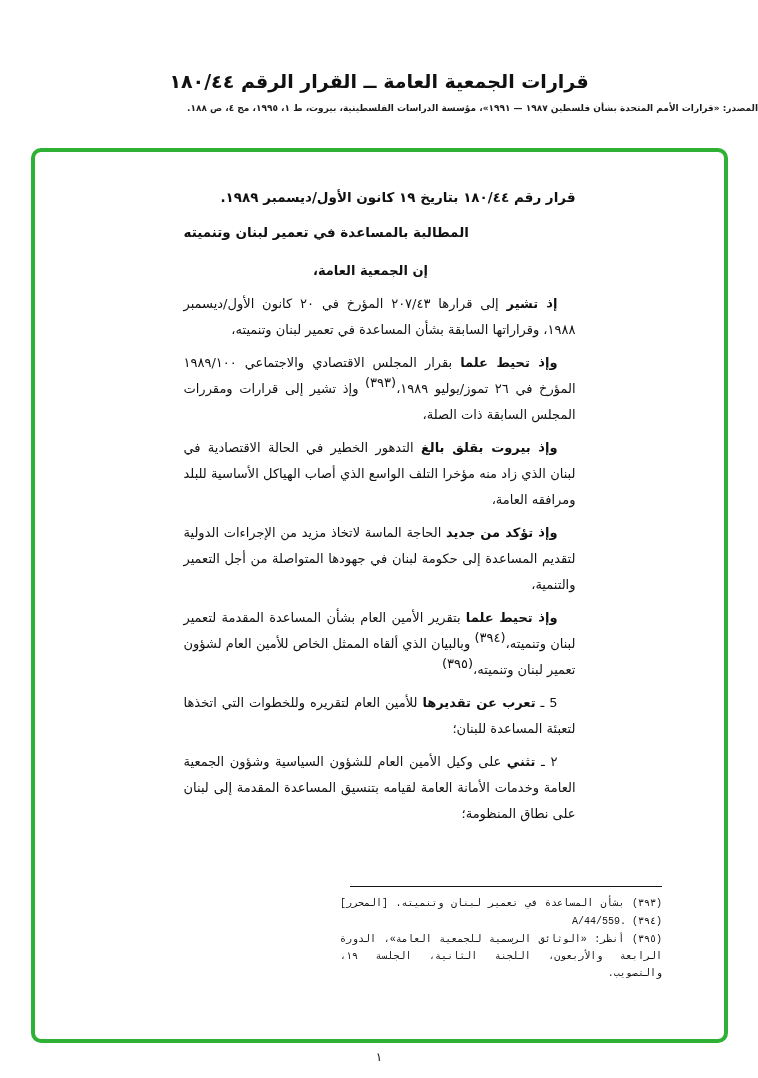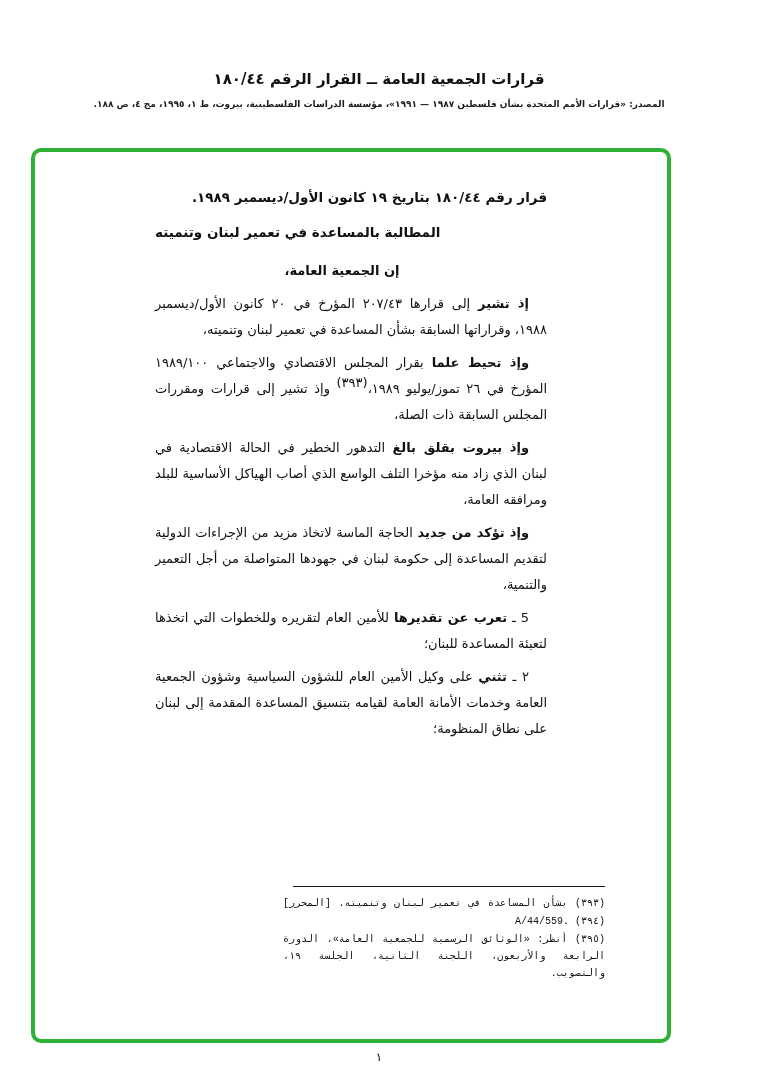--- a/index.html
+++ b/index.html
@@ -12,38 +12,37 @@
     color: #111111;
     overflow: hidden;
   }
   .page { width: 758px; height: 1078px; position: relative; }
 
   
   .header-title {
     padding-top: 70px;
     text-align: center;
     font-weight: bold;
-    font-size: 15px;
+    font-size: 19px;
     direction: rtl;
   }
   .header-source {
     margin-top: 11px;
-    text-align: center;
     font-weight: bold;
     font-size: 9px;
     direction: rtl;
     color: #1c1c1c;
   }
 
   
   .doc-box {
     position: absolute;
     left: 31px;
     top: 148px;
-    width: 640px;
+    width: 697px;
     height: 895px;
     border: 4px solid #2eb135;
     border-radius: 10px;
     background: #ffffff;
     display: flex;
     flex-direction: column;
   }
 
   .doc-content {
     width: 392px;
@@ -139,20 +138,21 @@
       <p class="doc-opening">إن الجمعية العامة،</p>
 
       <p class="para"><b>إذ تشير</b><span> إلى قرارها ٢٠٧/٤٣ المؤرخ في ٢٠ كانون الأول/ديسمبر ١٩٨٨، وقراراتها السابقة بشأن المساعدة في تعمير لبنان وتنميته،</span></p>
 
       <p class="para"><b>وإذ تحيط علما</b><span> بقرار المجلس الاقتصادي والاجتماعي ١٩٨٩/١٠٠ المؤرخ في ٢٦ تموز/يوليو ١٩٨٩،</span><sup class="fn-marker">(٣٩٣)</sup><span> وإذ تشير إلى قرارات ومقررات المجلس السابقة ذات الصلة،</span></p>
 
       <p class="para"><b>وإذ بيروت بقلق بالغ</b><span> التدهور الخطير في الحالة الاقتصادية في لبنان الذي زاد منه مؤخرا التلف الواسع الذي أصاب الهياكل الأساسية للبلد ومرافقه العامة،</span></p>
 
       <p class="para"><b>وإذ تؤكد من جديد</b><span> الحاجة الماسة لاتخاذ مزيد من الإجراءات الدولية لتقديم المساعدة إلى حكومة لبنان في جهودها المتواصلة من أجل التعمير والتنمية،</span></p>
 
+      <p class="para"><b>وإذ تحيط علما</b><span> بتقرير الأمين العام بشأن المساعدة المقدمة لتعمير لبنان وتنميته،</span><sup class="fn-marker">(٣٩٤)</sup><span> وبالبيان الذي ألقاه الممثل الخاص للأمين العام لشؤون تعمير لبنان وتنميته،</span><sup class="fn-marker">(٣٩٥)</sup></p>
 
       <p class="para"><span>5 ـ </span><b>تعرب عن تقديرها</b><span> للأمين العام لتقريره وللخطوات التي اتخذها لتعبئة المساعدة للبنان؛</span></p>
 
       <p class="para"><span>٢ ـ </span><b>تثني</b><span> على وكيل الأمين العام للشؤون السياسية وشؤون الجمعية العامة وخدمات الأمانة العامة لقيامه بتنسيق المساعدة المقدمة إلى لبنان على نطاق المنظومة؛</span></p>
 
     </div>
 
     <div class="footnote-area" dir="rtl">
       <div class="fn-rule"></div>
       <p class="fn fn-just">(٣٩٣) بشأن المساعدة في تعمير لبنان وتنميته. [المحرر]</p>

